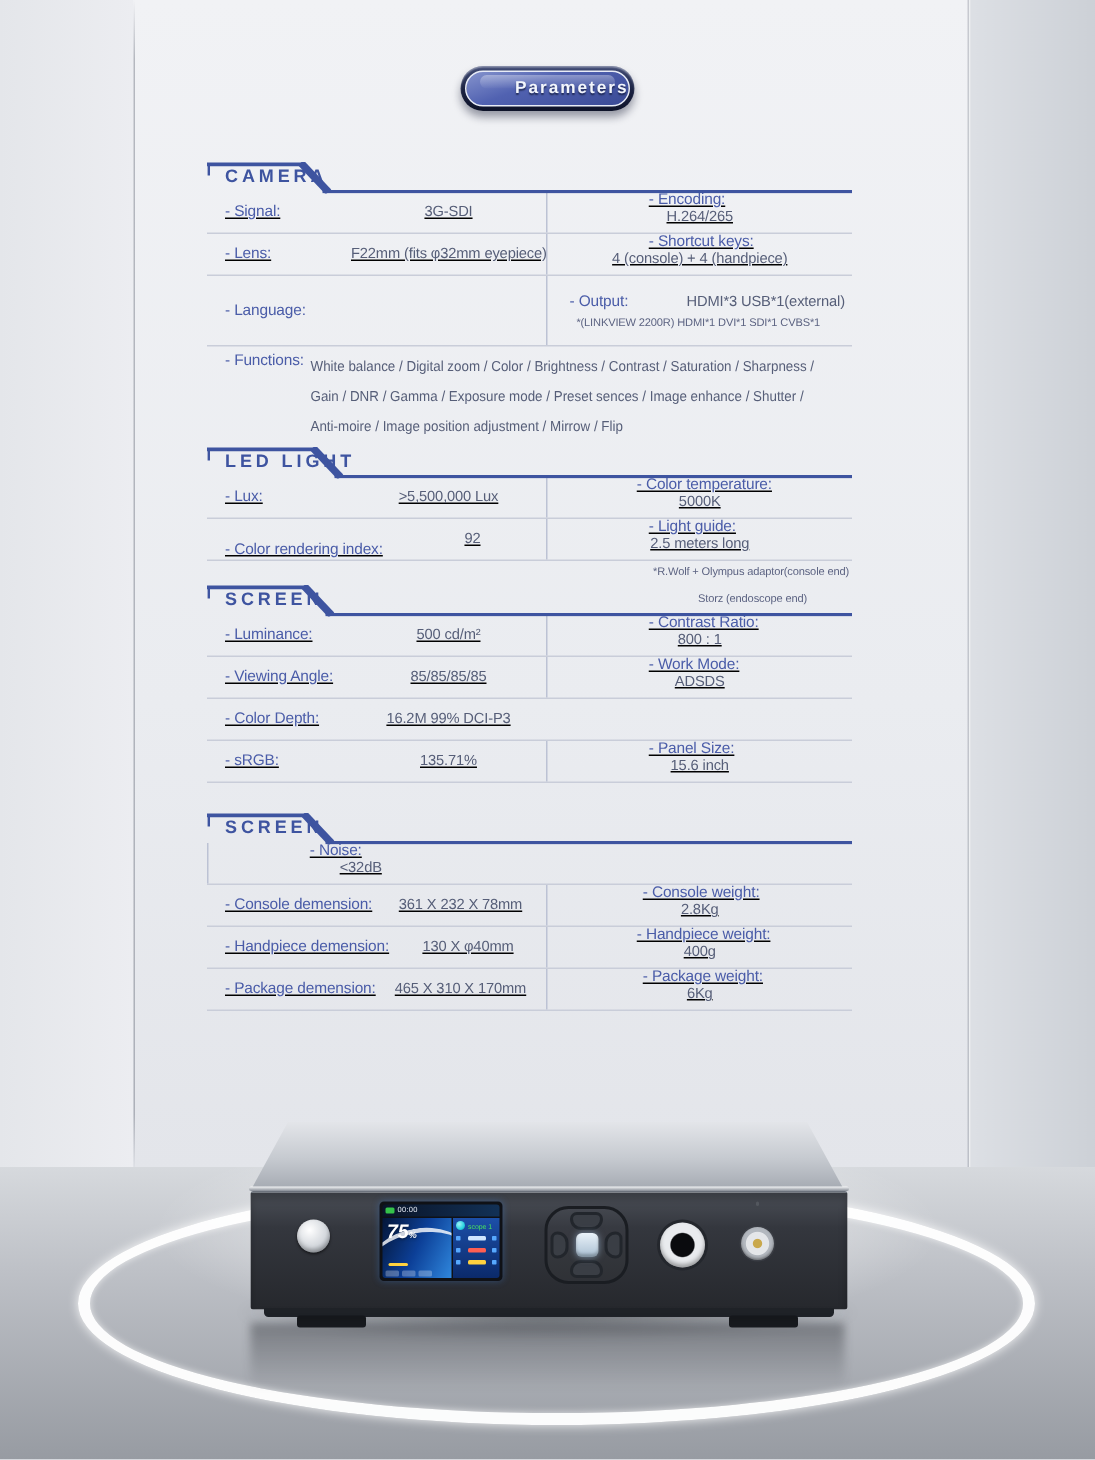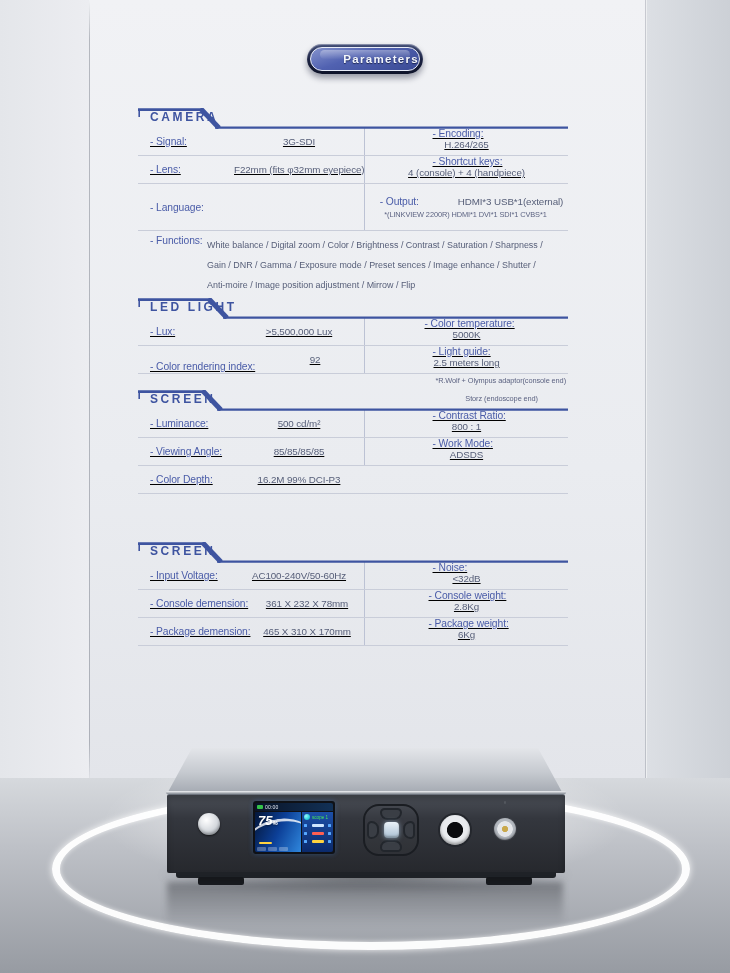--- a/index.html
+++ b/index.html
@@ -276,50 +276,66 @@
           <span class="lbl">- Work Mode:</span>
           <span class="val">ADSDS</span>
         </div>
     </div>
     <div class="row h27">
       <div class="cl">
           <span class="lbl">- Color Depth:</span>
           <span class="val">16.2M  99% DCI-P3</span>
         </div>
     </div>
+    <div class="row h27">
+      <div class="cl">
+          <span class="lbl">- sRGB:</span>
+          <span class="val">135.71%</span>
+        </div>
+      <div class="cr">
+          <span class="lbl">- Panel Size:</span>
+          <span class="val">15.6 inch</span>
+        </div>
+    </div>
   </div>
 
   <div class="section" style="top:542px">
     <div class="sec-head">
       <svg class="head-line" viewBox="0 0 430 21">
         <path d="M1.2 2 L1.2 9" stroke="#3e54a0" stroke-width="1.6" fill="none"></path>
         <path d="M0 1.6 H66" stroke="#3e54a0" stroke-width="2.6" fill="none"></path>
         <path d="M64.5 0.5 L83 20" stroke="#3e54a0" stroke-width="5" fill="none"></path>
         <path d="M79 19.7 H430" stroke="#3e54a0" stroke-width="2.2" fill="none"></path>
       </svg>
       <span class="sec-title">SCREEN</span>
     </div>
     <div class="row h27">
-      <div class="cl">
-          <span class="lbl">- Input Voltage:</span>
-          <span class="val">AC100-240V/50-60Hz</span>
-        </div>
       <div class="cr">
           <span class="lbl">- Noise:</span>
           <span class="val">&lt;32dB</span>
         </div>
     </div>
     <div class="row h27">
       <div class="cl">
           <span class="lbl" style="width:112px;">- Console demension:</span>
           <span class="val">361 X 232 X 78mm</span>
         </div>
       <div class="cr">
           <span class="lbl" style="width:96px;">- Console weight:</span>
           <span class="val">2.8Kg</span>
+        </div>
+    </div>
+    <div class="row h27">
+      <div class="cl">
+          <span class="lbl" style="width:122px;">- Handpiece demension:</span>
+          <span class="val">130 X φ40mm</span>
+        </div>
+      <div class="cr">
+          <span class="lbl" style="width:104px;">- Handpiece weight:</span>
+          <span class="val">400g</span>
         </div>
     </div>
     <div class="row h27">
       <div class="cl">
           <span class="lbl" style="width:112px;">- Package demension:</span>
           <span class="val">465 X 310 X 170mm</span>
         </div>
       <div class="cr">
           <span class="lbl" style="width:96px;">- Package weight:</span>
           <span class="val">6Kg</span>

